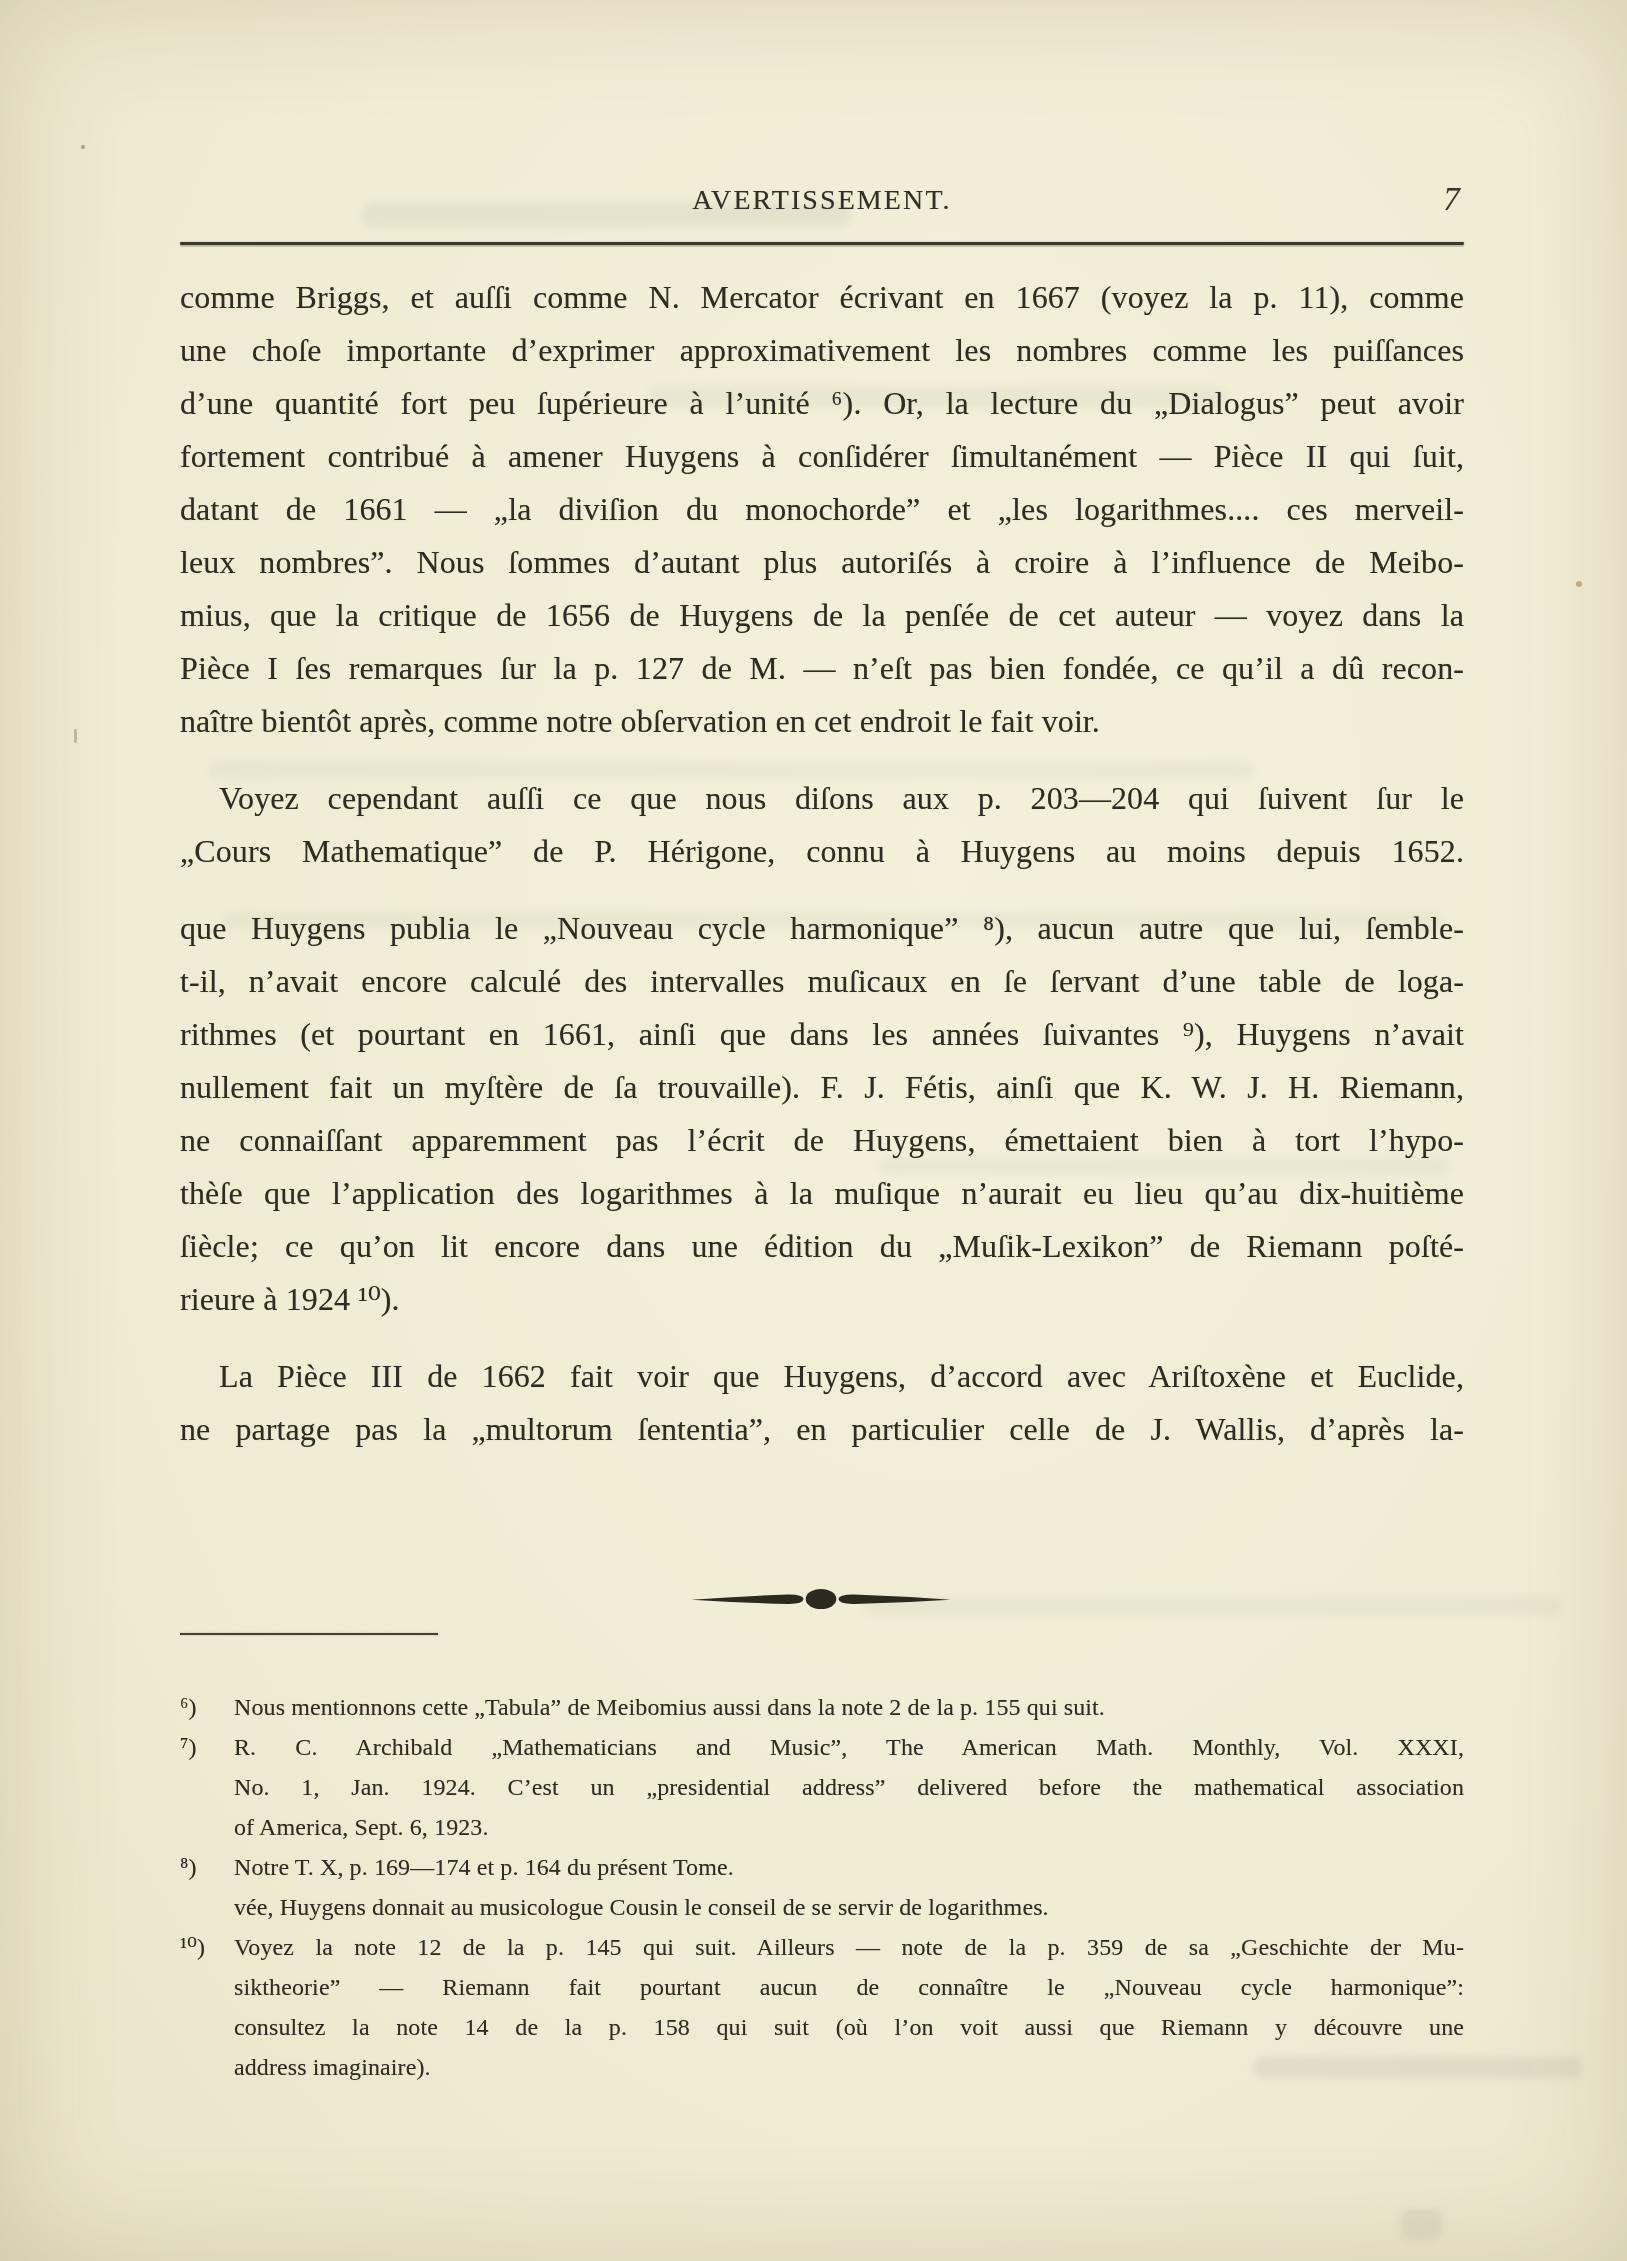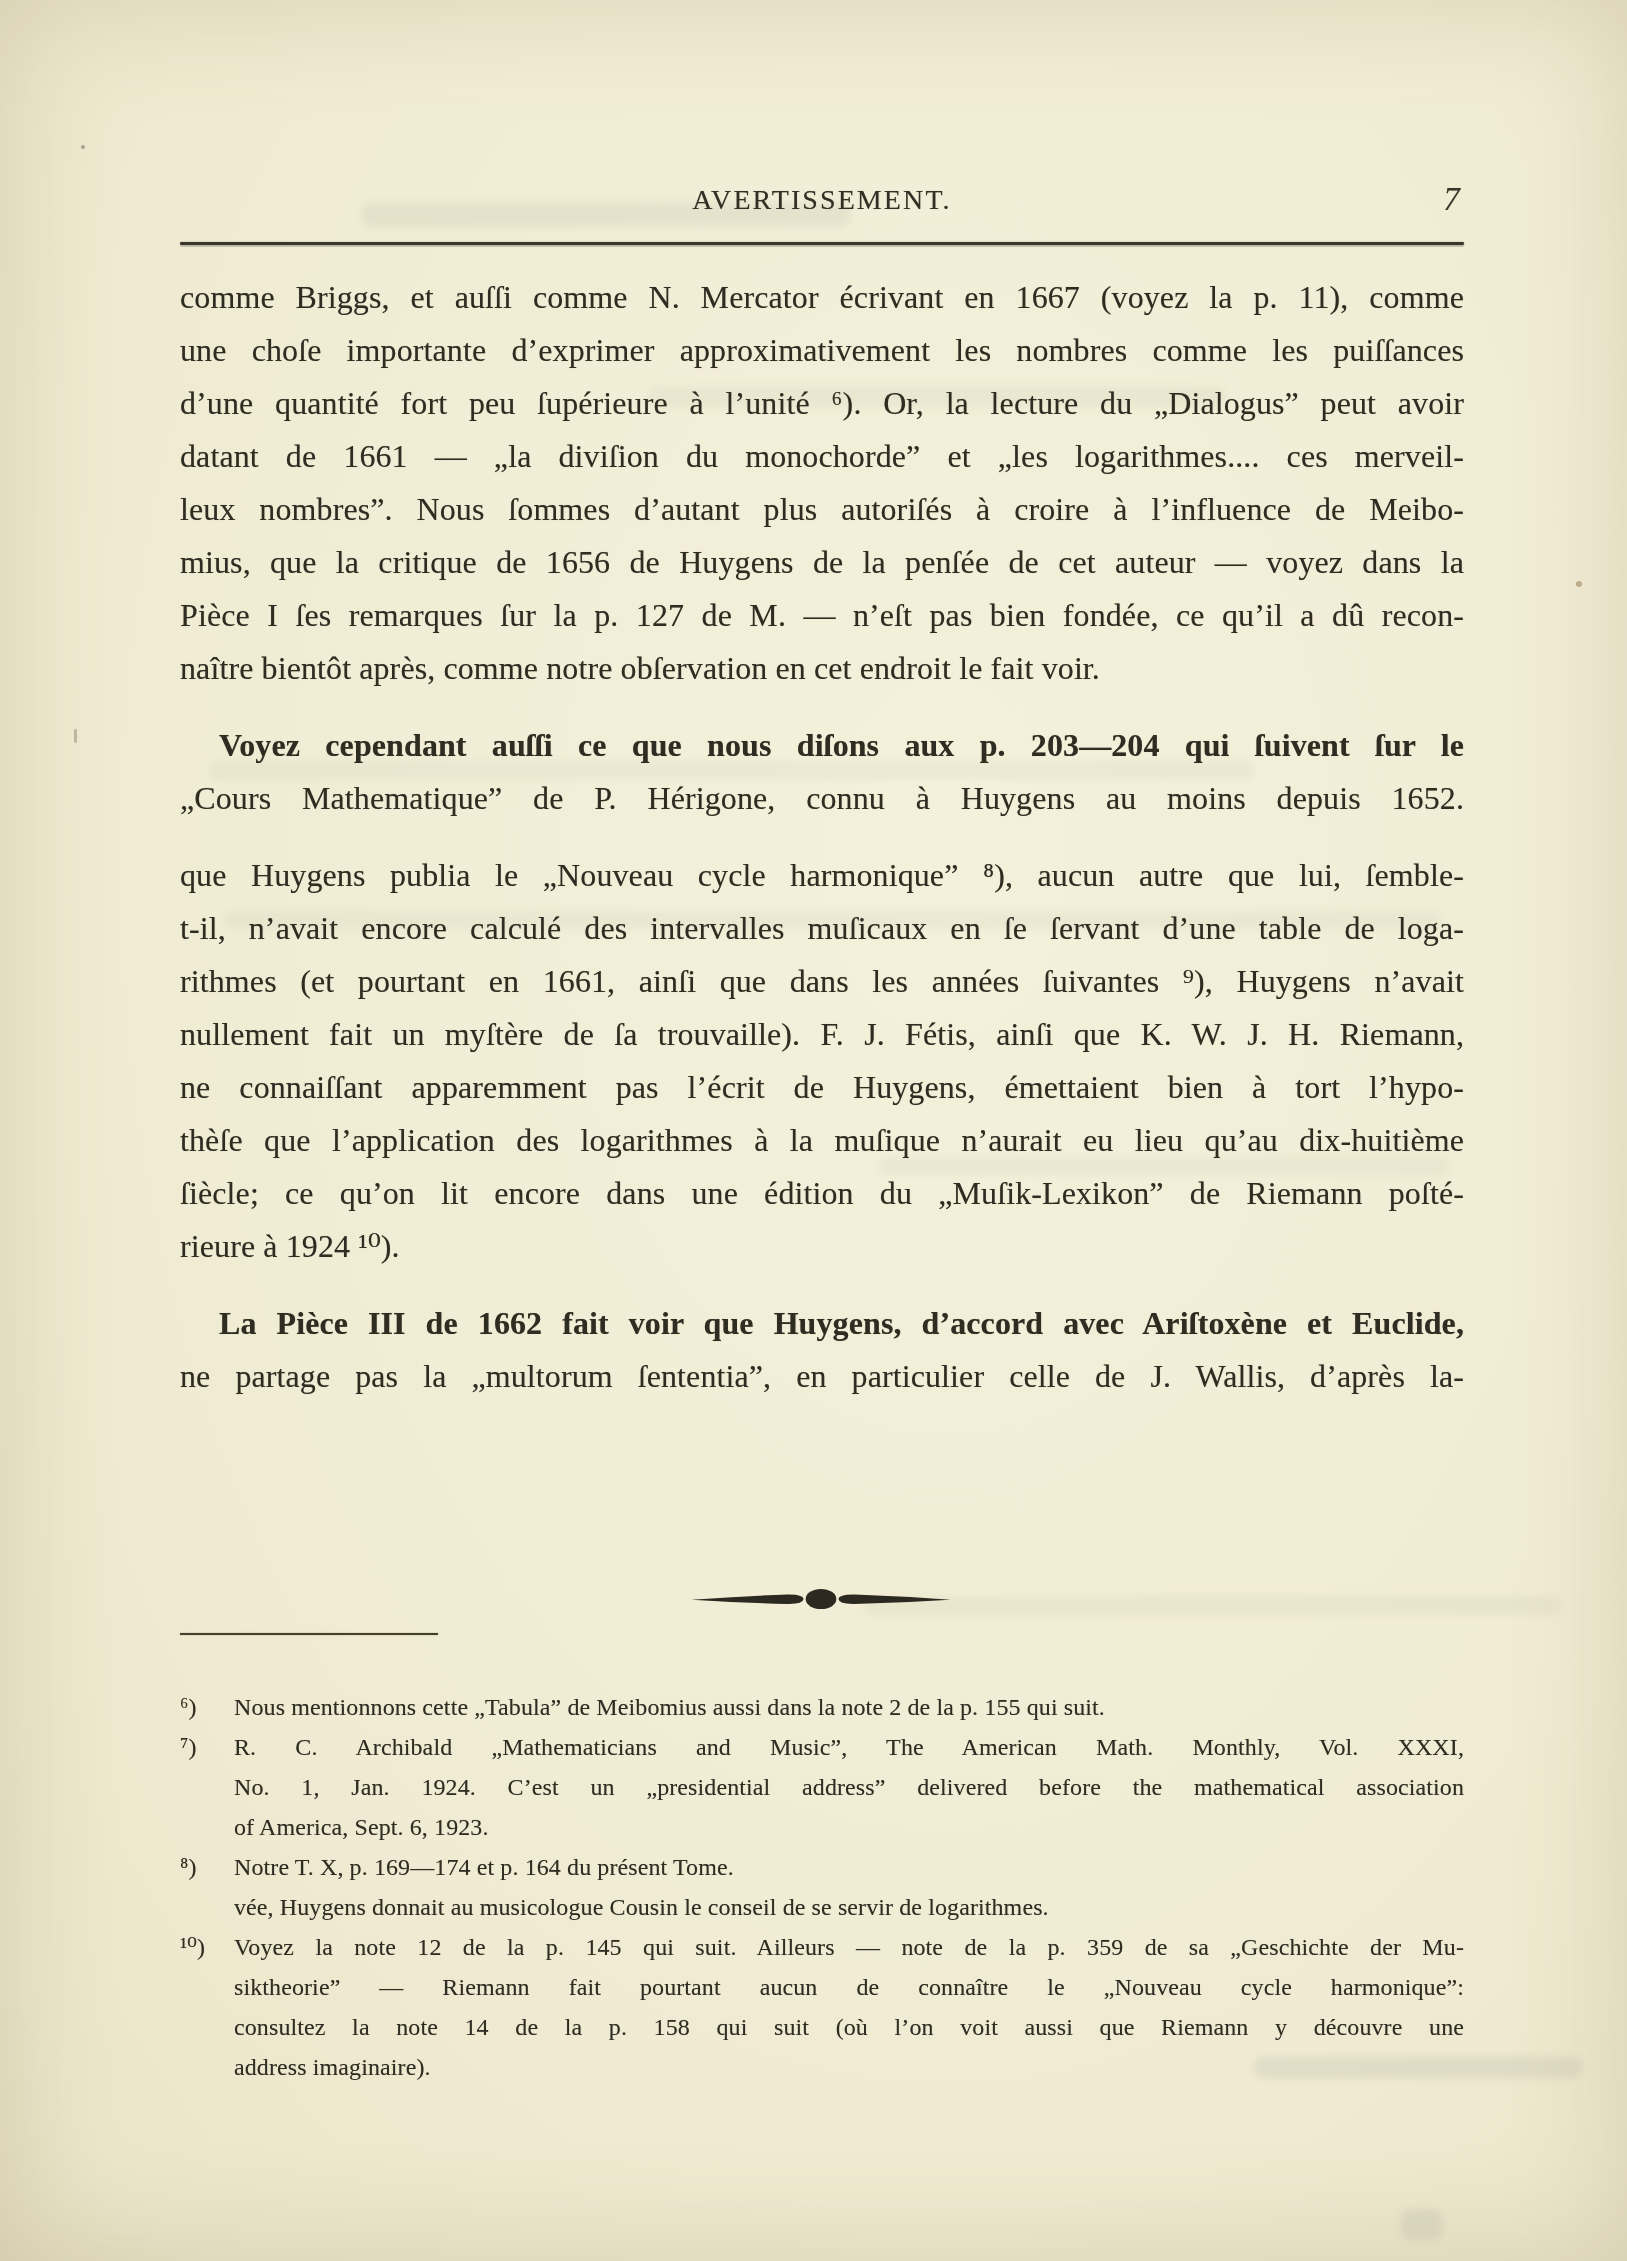--- a/index.html
+++ b/index.html
@@ -30,21 +30,21 @@
     background:#3a372b; border-radius:1.4px;
     box-shadow:0 2.1px 0 rgba(58,55,43,.22), 0 0 1.4px rgba(58,55,43,.5);
   }
   
   .bodytext {
     position:absolute; left:180px; top:271px; width:1284px;
     font-size:32px; line-height:53px; letter-spacing:0.1px;
     text-shadow:0 0 0.7px rgba(47,44,34,.38);
   }
   .para + .para { margin-top:24px; }
-  .indent { text-indent:39px;font-weight:bold; }
+  .indent { text-indent:39px; }
   .line { text-align:justify; text-align-last:justify; }
   .line.last { text-align:center; text-align-last:left; }
   
   .ornament { position:absolute; left:690px; top:1585px; width:262px; height:28px; }
   
   .fn-rule {
     position:absolute; left:180px; top:1633px; width:258px; height:2.1px;
     background:#45412f; box-shadow:0 0 1.4px rgba(69,65,47,.5);
   }
   .footnotes {
@@ -81,20 +81,21 @@
     <span class="title">AVERTISSEMENT.</span>
     <span class="pagenum">7</span>
   </div>
   <div class="head-rule"></div>
 
   <div class="bodytext">
     <div class="para">
       <div class="line">comme Briggs, et auſſi comme N. Mercator écrivant en 1667 (voyez la p. 11), comme</div>
       <div class="line">une choſe importante d’exprimer approximativement les nombres comme les puiſſances</div>
       <div class="line">d’une quantité fort peu ſupérieure à l’unité ⁶). Or, la lecture du „Dialogus” peut avoir</div>
+      <div class="line">fortement contribué à amener Huygens à conſidérer ſimultanément — Pièce II qui ſuit,</div>
       <div class="line">datant de 1661 — „la diviſion du monochorde” et „les logarithmes.... ces merveil-</div>
       <div class="line">leux nombres”. Nous ſommes d’autant plus autoriſés à croire à l’influence de Meibo-</div>
       <div class="line">mius, que la critique de 1656 de Huygens de la penſée de cet auteur — voyez dans la</div>
       <div class="line">Pièce I ſes remarques ſur la p. 127 de M. — n’eſt pas bien fondée, ce qu’il a dû recon-</div>
       <div class="line last">naître bientôt après, comme notre obſervation en cet endroit le fait voir.</div>
     </div>
     <div class="para">
       <div class="line indent">Voyez cependant auſſi ce que nous diſons aux p. 203—204 qui ſuivent ſur le</div>
       <div class="line">„Cours Mathematique” de P. Hérigone, connu à Huygens au moins depuis 1652.</div>
     </div>

